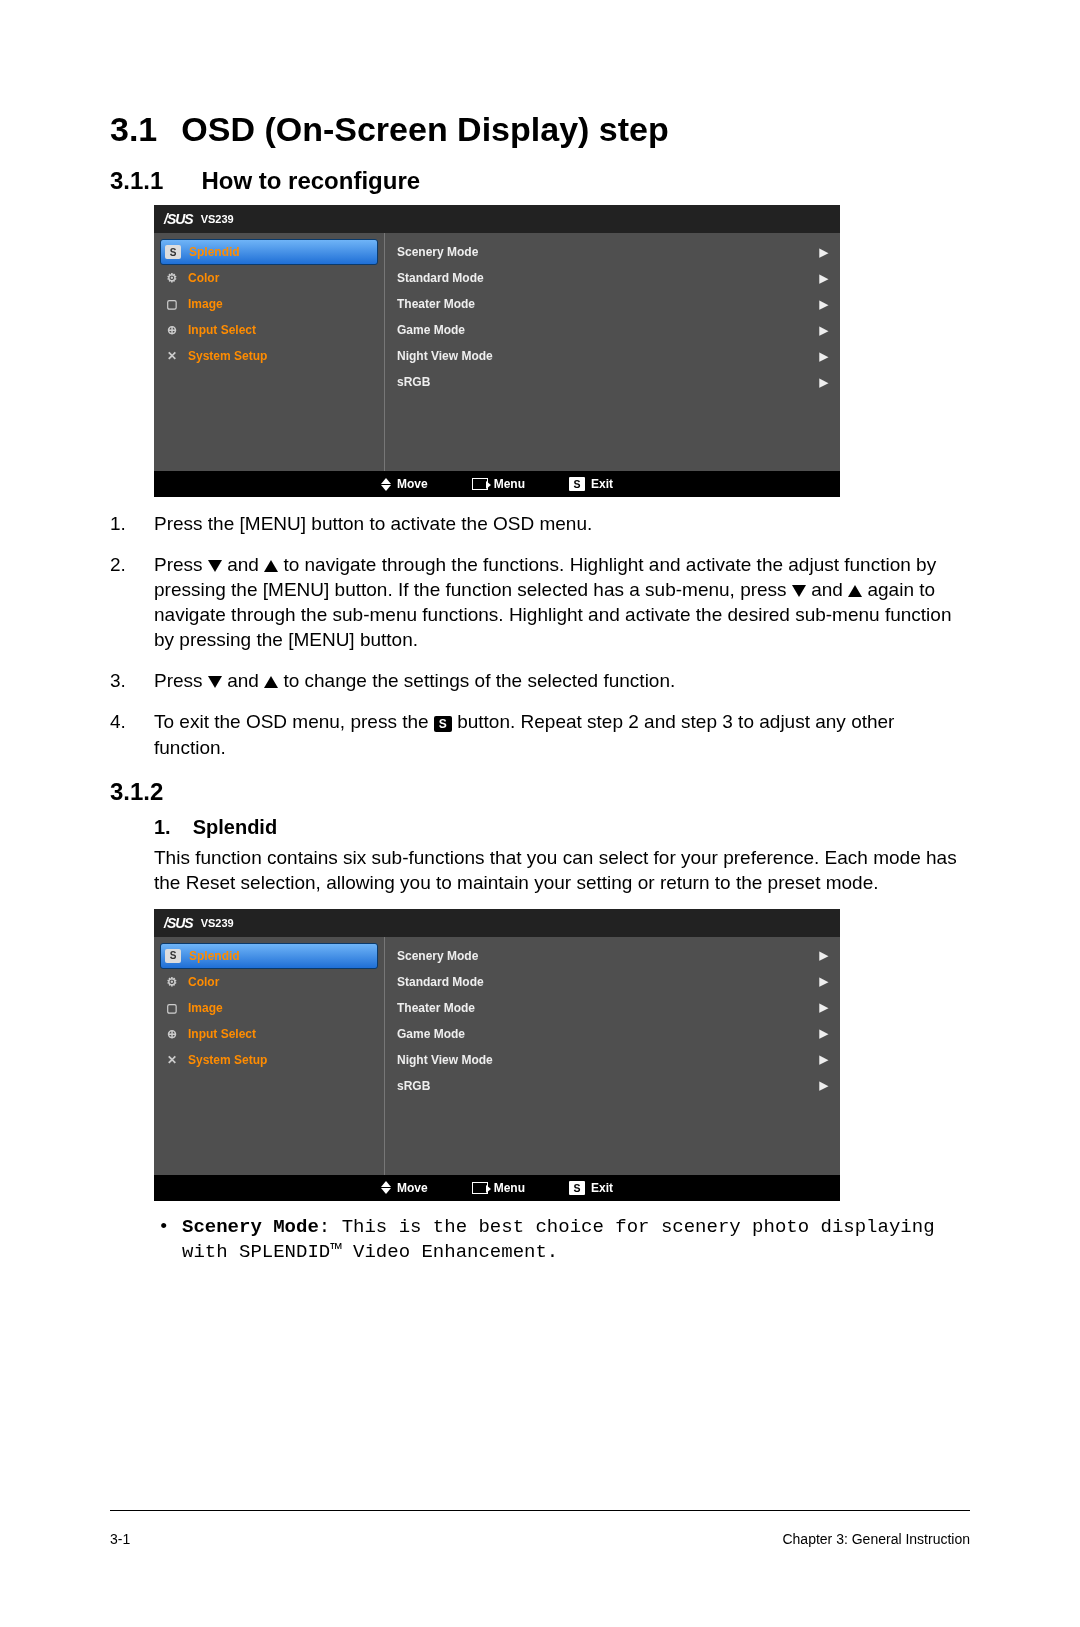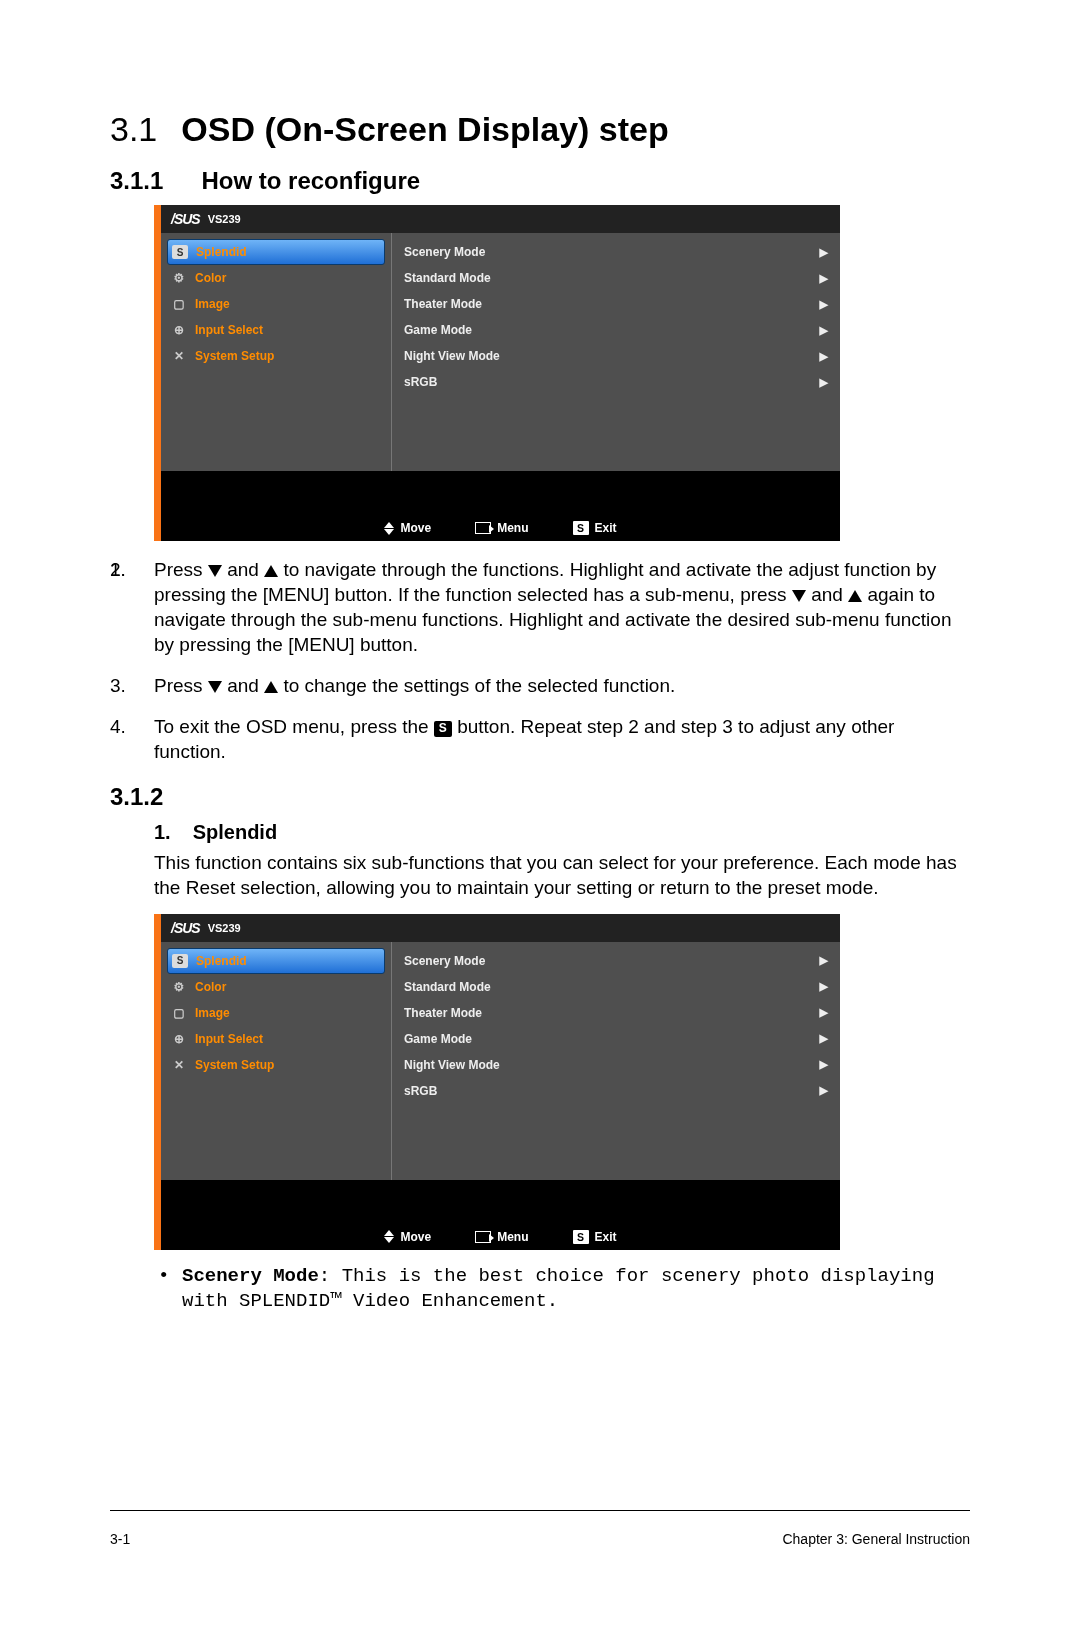--- a/index.html
+++ b/index.html
@@ -6,21 +6,21 @@
   body {
     background: #fff;
     font-family: Arial, Helvetica, sans-serif;
     color: #000;
     width: 1080px;
     height: 1627px;
     padding: 110px 110px 0 110px;
     position: relative;
   }
   .h1-row { display: flex; align-items: baseline; gap: 24px; margin-bottom: 18px; }
-  .h1-num { font-size: 34px; font-weight: normal; }
+  .h1-num { font-size: 34px; font-weight: bold; }
   .h1-title { font-size: 34px; font-weight: bold; }
   .h2-row { display: flex; align-items: center; gap: 38px; margin-bottom: 10px; }
   .h2-num { font-size: 24px; font-weight: bold; }
   .h2-title { font-size: 24px; font-weight: bold; }
   .h3-row { display: flex; align-items: baseline; gap: 22px; margin: 8px 0 6px 44px; }
   .h3-num { font-size: 20px; font-weight: bold; }
   .h3-title { font-size: 20px; font-weight: bold; }
   .para { font-size: 19px; line-height: 1.32; margin-left: 44px; }
   ol.steps { list-style: none; counter-reset: step; margin: 14px 0 0 0; }
   ol.steps li { position: relative; padding-left: 44px; font-size: 19px; line-height: 1.32; margin-bottom: 16px; }
@@ -29,25 +29,24 @@
   ul.bullets li { position: relative; padding-left: 28px; font-size: 19px; line-height: 1.32; }
   ul.bullets li::before { content: "•"; position: absolute; left: 4px; top: 0; font-size: 19px; }
   .tri-down, .tri-up { display: inline-block; width: 0; height: 0; vertical-align: middle; }
   .tri-down { border-left: 7px solid transparent; border-right: 7px solid transparent; border-top: 12px solid #000; }
   .tri-up { border-left: 7px solid transparent; border-right: 7px solid transparent; border-bottom: 12px solid #000; }
   .s-badge-inline { display: inline-flex; width: 18px; height: 16px; background: #000; color: #fff; font-size: 12px; font-weight: bold; align-items: center; justify-content: center; border-radius: 2px; vertical-align: text-bottom; }
 
   
   .osd {
     width: 686px;
-    background: #f97316;
+    background: #be185d;
     color: #fff;
     font-family: Verdana, Arial, sans-serif;
     margin: 4px 0 4px 44px;
-    padding-left: 7px;
   }
   .osd-topbar {
     background: #222;
     padding: 6px 10px;
     display: flex;
     align-items: center;
     gap: 8px;
     font-size: 11px;
     font-weight: bold;
   }
@@ -111,21 +110,21 @@
   .osd-footer {
     background: #000;
     display: flex;
     justify-content: center;
     align-items: center;
     gap: 44px;
     padding: 6px 0;
     font-size: 12px;
     font-weight: bold;
   }
-  .osd-footer .item { display: flex; align-items: center; gap: 6px; margin-top: 44px; }
+  .osd-footer .item { display: flex; align-items: center; gap: 6px; }
   .osd-footer .move-arrows {
     display: flex; flex-direction: column; align-items: center; gap: 1px;
   }
   .osd-footer .move-arrows .ta, .osd-footer .move-arrows .tb {
     width: 0; height: 0;
   }
   .osd-footer .move-arrows .ta { border-left: 5px solid transparent; border-right: 5px solid transparent; border-bottom: 6px solid #fff; }
   .osd-footer .move-arrows .tb { border-left: 5px solid transparent; border-right: 5px solid transparent; border-top: 6px solid #fff; }
   .menu-box { width: 16px; height: 12px; border: 1.5px solid #fff; position: relative; }
   .menu-box::after { content: ""; position: absolute; right: -4px; top: 2px; width: 0; height: 0; border-top: 4px solid transparent; border-bottom: 4px solid transparent; border-left: 5px solid #fff; }
@@ -225,21 +224,21 @@
       <span>Menu</span>
     </div>
     <div class="item">
       <span class="s-badge-foot">S</span>
       <span>Exit</span>
     </div>
   </div>
 </div>
 
 <ol class="steps">
-  <li><span class="num">1.</span></li>
+  <li><span class="num">1.</span><span>Press the [MENU] button to activate the OSD menu.</span></li>
   <li><span class="num">2.</span>
     <span>Press </span>
     <span class="tri-down"></span>
     <span> and </span>
     <span class="tri-up"></span>
     <span> to navigate through the functions. Highlight and activate the adjust function by pressing the [MENU] button. If the function selected has a sub-menu, press </span>
     <span class="tri-down"></span>
     <span> and </span>
     <span class="tri-up"></span>
     <span> again to navigate through the sub-menu functions. Highlight and activate the desired sub-menu function by pressing the [MENU] button.</span>

